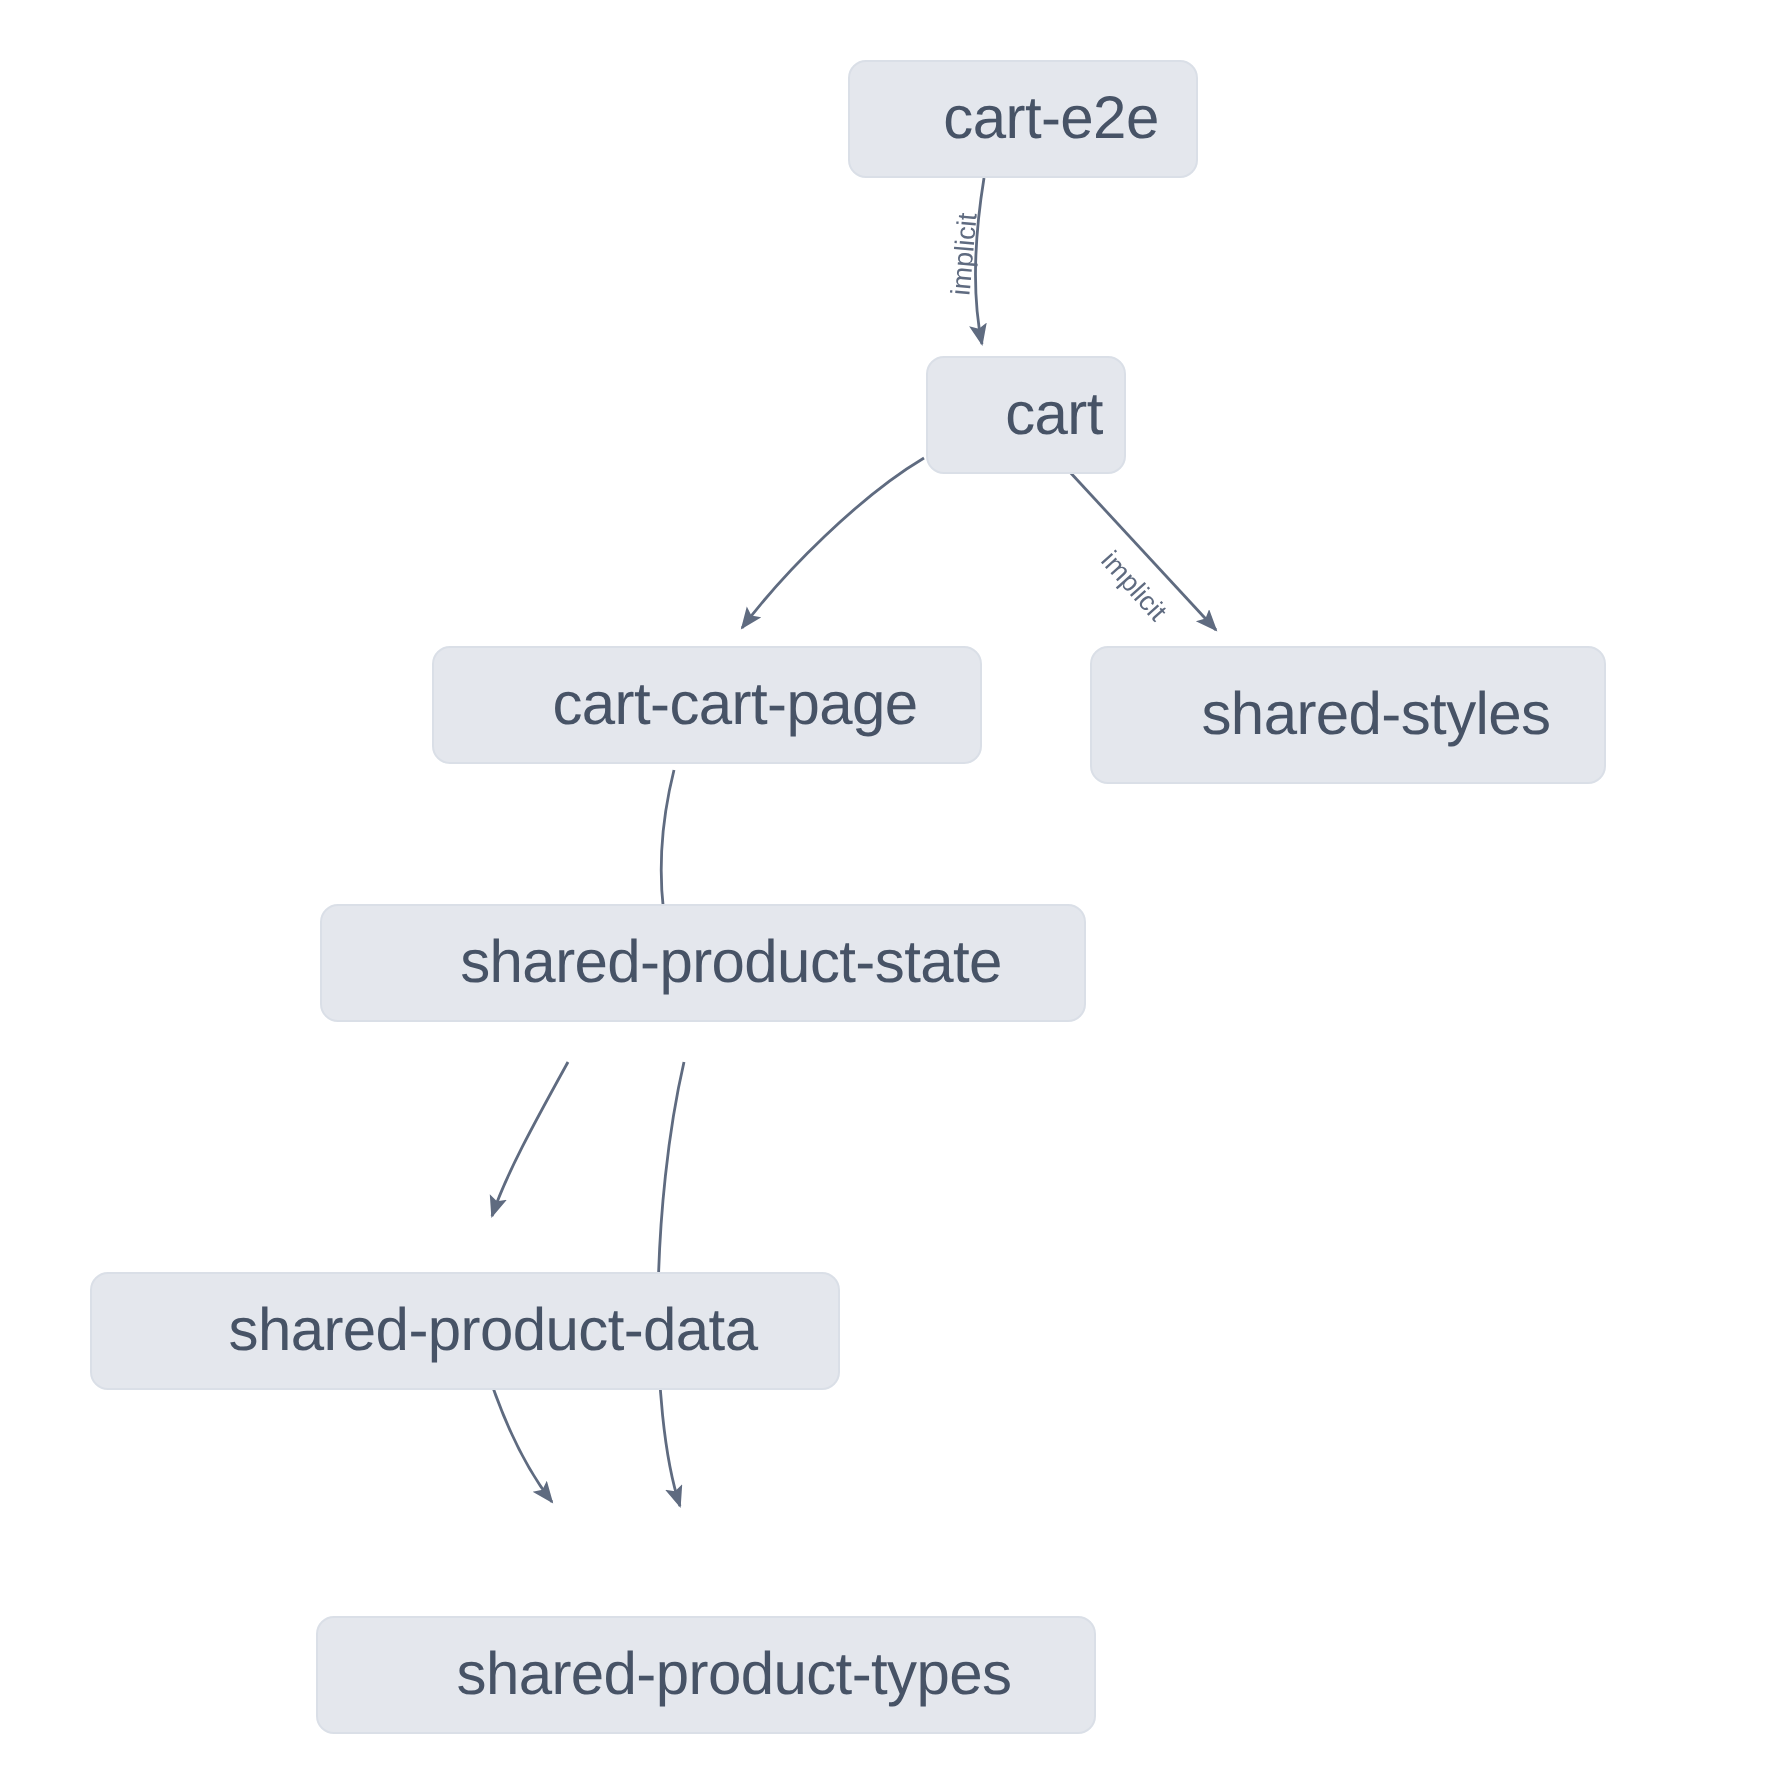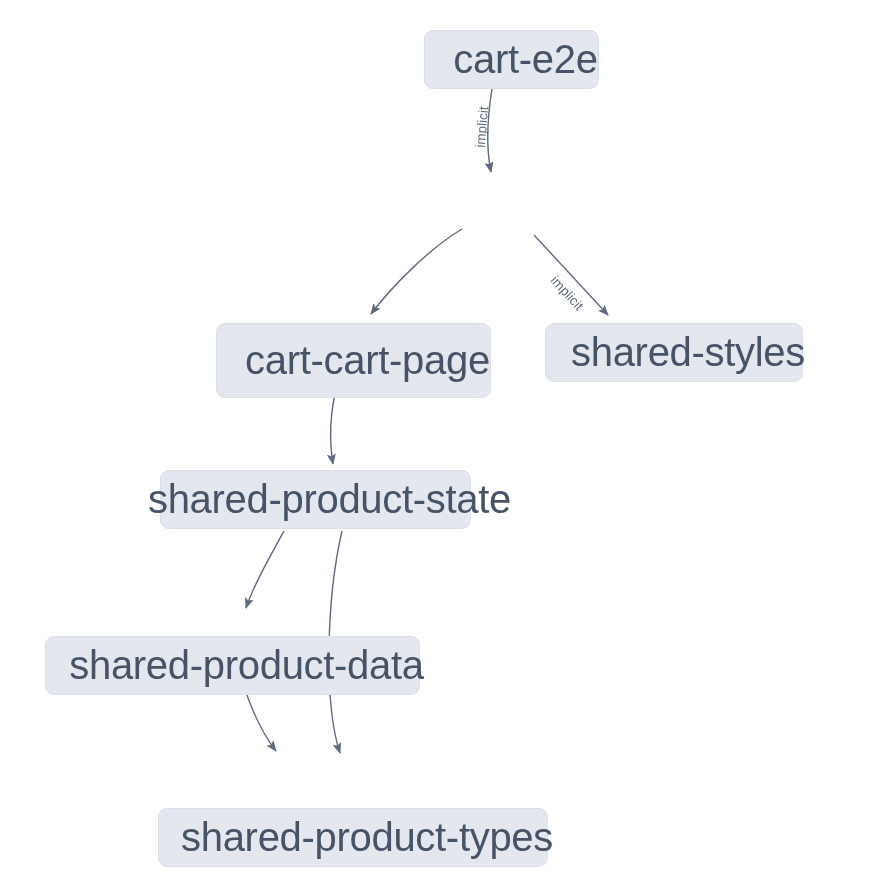--- a/index.html
+++ b/index.html
@@ -24,41 +24,41 @@
   .node {
     position: absolute;
     z-index: 2;
     display: flex;
     align-items: center;
     justify-content: center;
     background: #e4e7ed;
     border: 1px solid #dadfe7;
     border-radius: 9px;
     color: #475366;
-    font-size: 40px;
+    font-size: 30px;
     letter-spacing: -0.3px;
     white-space: nowrap;
     box-sizing: border-box;
     cursor: pointer;
     padding-left: 28px;
   }
   .edge-label {
     position: absolute;
     z-index: 1;
     color: #5f6b80;
     font-size: 13.5px;
     white-space: nowrap;
     pointer-events: none;
   }
   
   #n-cart-e2e              { left: 424px; top:  30px; width: 175px; height: 59px; }
   #n-cart                  { left: 463px; top: 178px; width: 100px; height: 59px; }
-  #n-cart-cart-page        { left: 216px; top: 323px; width: 275px; height: 75px; }
-  #n-shared-styles         { left: 545px; top: 323px; width: 258px; height: 59px; }
-  #n-shared-product-state  { left: 160px; top: 470px; width: 311px; height: 59px; }
+  #n-cart-cart-page        { left: 216px; top: 323px; width: 275px; height: 59px; }
+  #n-shared-styles         { left: 545px; top: 323px; width: 258px; height: 69px; }
+  #n-shared-product-state  { left: 160px; top: 452px; width: 383px; height: 59px; }
   #n-shared-product-data   { left:  45px; top: 616px; width: 375px; height: 59px; margin-top: 20px; }
   #n-shared-product-types  { left: 158px; top: 808px; width: 390px; height: 59px; }
   
   #el-implicit-1 {
     left: 482px; top: 127px;
     transform: translate(-50%, -50%) rotate(-85deg);
   }
   #el-implicit-2 {
     left: 567px; top: 293px;
     transform: translate(-50%, -50%) rotate(48deg);
@@ -85,20 +85,21 @@
       <path d="M 241,677 C 250,707 262,733 276,751" marker-end="url(#arrow)"></path>
     </g>
   </svg>
 
   <div class="edge-label" id="el-implicit-1">implicit</div>
 
   <div class="edge-label" id="el-implicit-2">implicit</div>
 
   <div class="node" id="n-cart-e2e">cart-e2e</div>
 
+  <div class="node" id="n-cart">cart</div>
 
   <div class="node" id="n-cart-cart-page">cart-cart-page</div>
 
   <div class="node" id="n-shared-styles">shared-styles</div>
 
   <div class="node" id="n-shared-product-state">shared-product-state</div>
 
   <div class="node" id="n-shared-product-data">shared-product-data</div>
 
   <div class="node" id="n-shared-product-types">shared-product-types</div>

